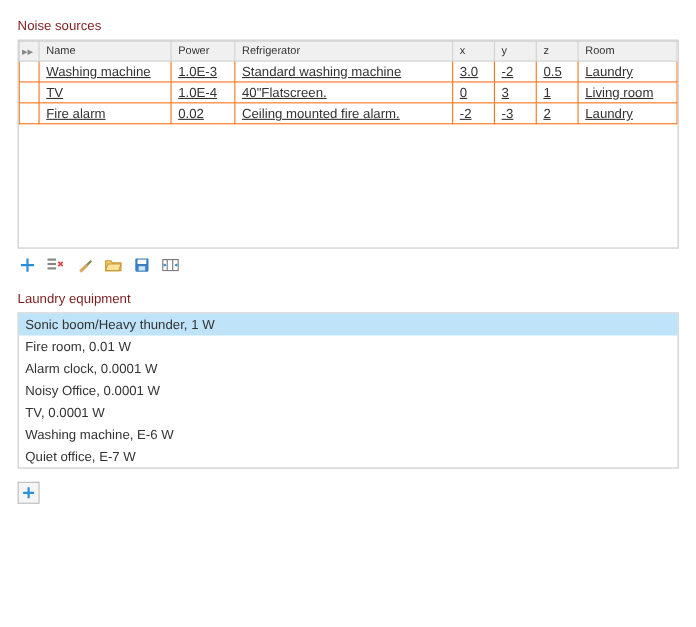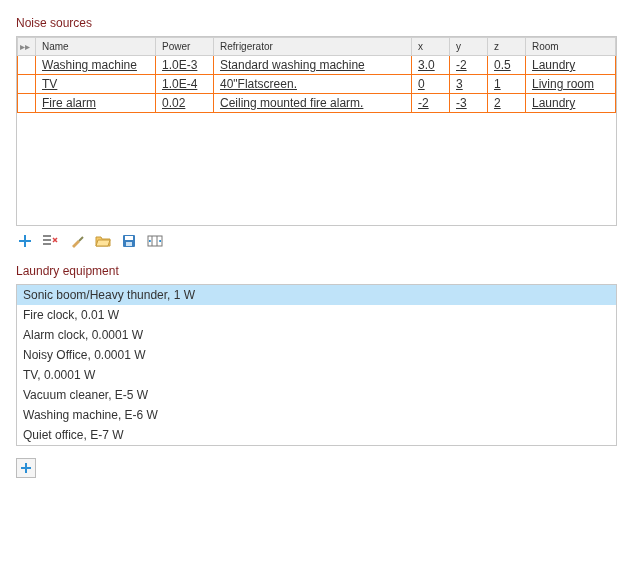--- a/index.html
+++ b/index.html
@@ -202,25 +202,24 @@
         <path d="M2 6h2M12 6h2" stroke="#2a8fd6" stroke-width="1.5"></path>
         <path d="M3 5l-1 1 1 1M13 5l1 1-1 1" fill="none" stroke="#2a8fd6"></path>
       </svg>
   </div>
 </div>
 
 <div class="section-title">Laundry equipment</div>
 
 <div class="list-box" id="equip-list">
     <div class="list-item selected">Sonic boom/Heavy thunder, 1 W</div>
-    <div class="list-item">Fire clock, 0.01 W</div>
+    <div class="list-item">Fire room, 0.01 W</div>
     <div class="list-item">Alarm clock, 0.0001 W</div>
     <div class="list-item">Noisy Office, 0.0001 W</div>
     <div class="list-item">TV, 0.0001 W</div>
-    <div class="list-item">Vacuum cleaner, E-5 W</div>
     <div class="list-item">Washing machine, E-6 W</div>
     <div class="list-item">Quiet office, E-7 W</div>
   </div>
 
 <div class="add-btn-wrap">
   <div class="add-btn">
     <svg width="12" height="12" viewBox="0 0 12 12">
         <path d="M5 1h2v4h4v2H7v4H5V7H1V5h4z" fill="#2a8fd6"></path>
       </svg>
   </div>

